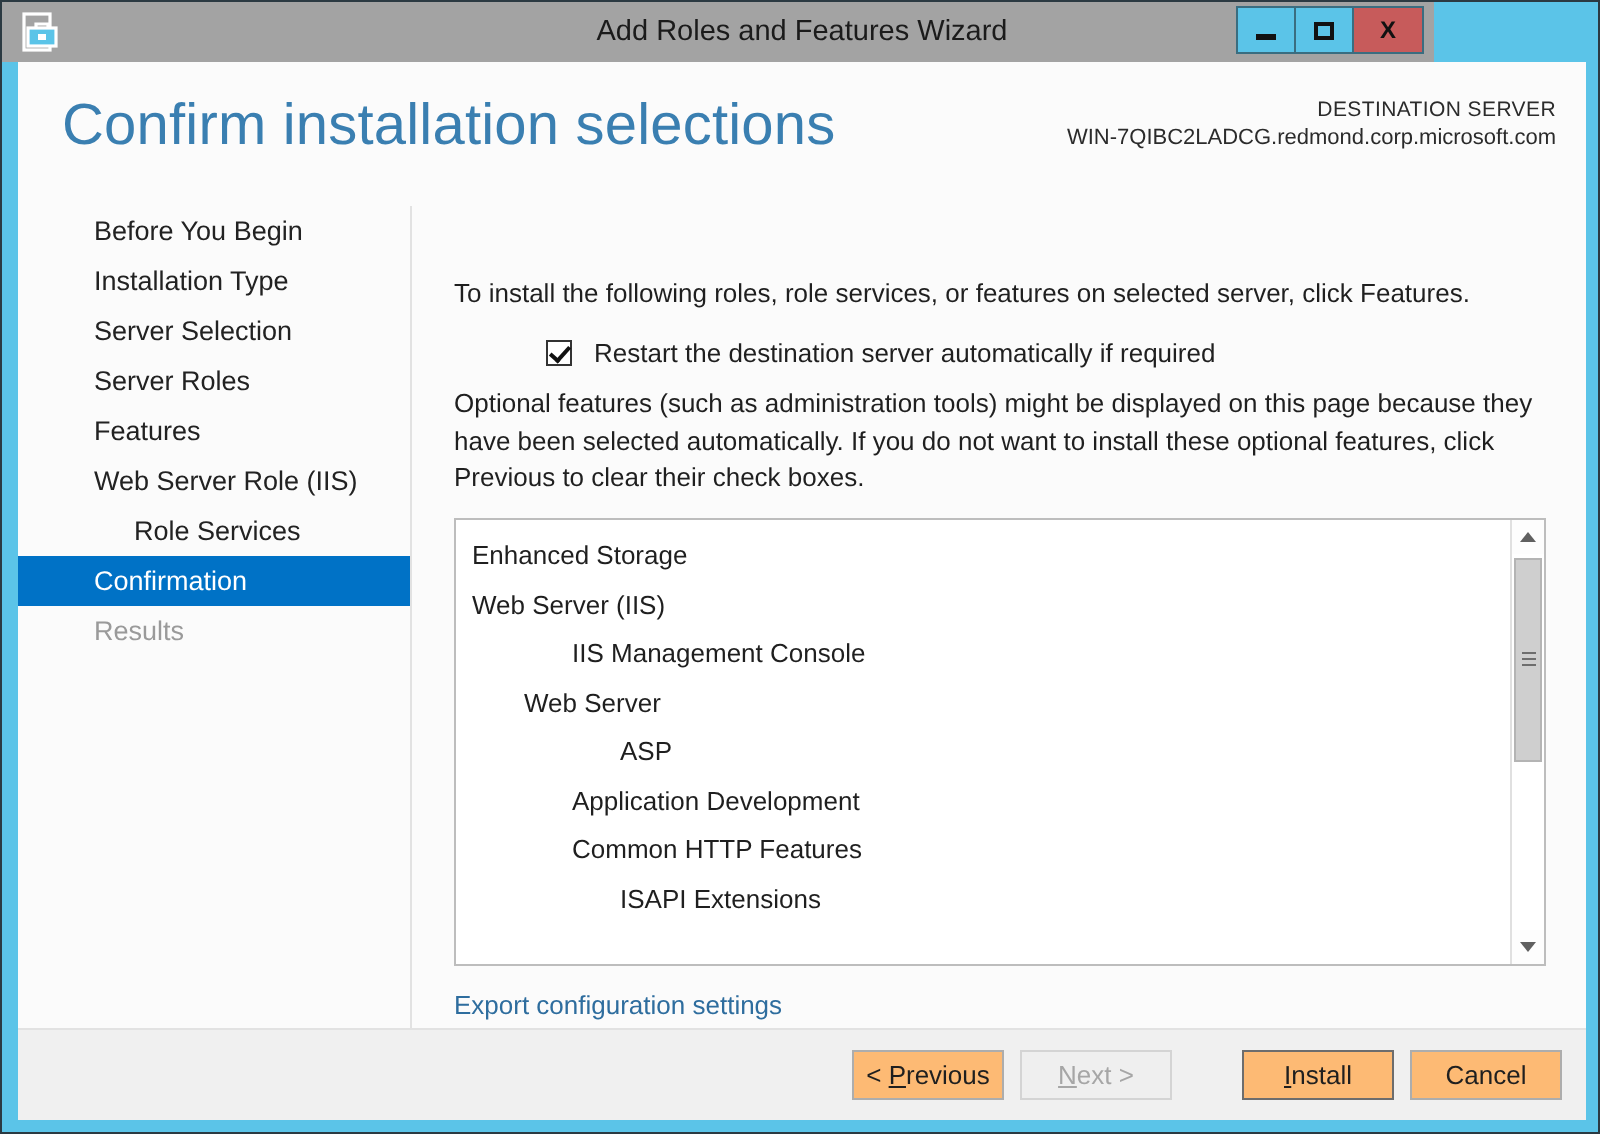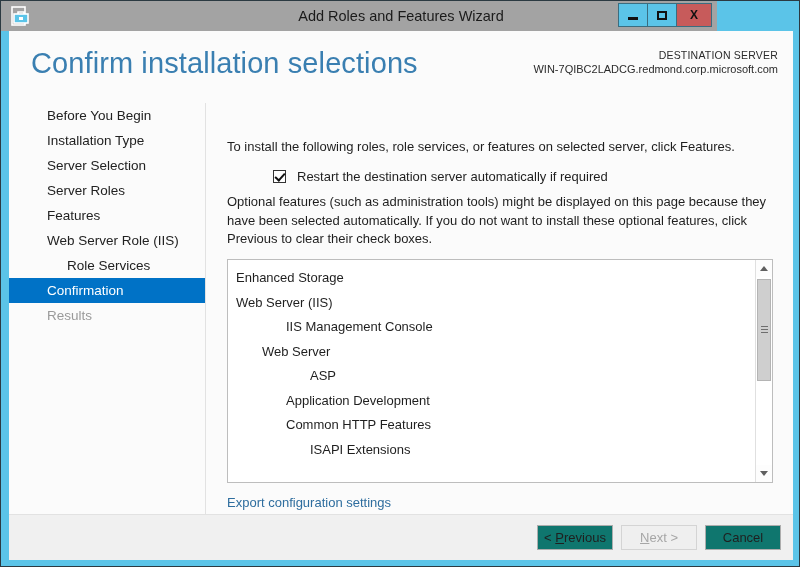--- a/index.html
+++ b/index.html
@@ -360,21 +360,21 @@
     display: flex;
     align-items: center;
   }
   .btn {
     width: 76px;
     height: 25px;
     line-height: 23px;
     text-align: center;
     font-size: 13px;
     font-family: "Liberation Sans", sans-serif;
-    background: #0f766e;
+    background: #fdba74;
     border: 1px solid #ADADAD;
     color: #1f1f1f;
     box-sizing: border-box;
     cursor: default;
     margin-left: 8px;
     white-space: nowrap;
   }
   .btn.disabled {
     color: #A6A6A6;
     background: #EFEFEF;
@@ -473,18 +473,19 @@
       </div>
 
       <div class="link one">Export configuration settings</div>
       <div class="link two">Specify an alternate source path</div>
     </div>
 
     <div class="footer">
       <div class="btn-row">
         <div class="btn">&lt; <u>P</u>revious</div>
         <div class="btn disabled"><u>N</u>ext &gt;</div>
+        <div class="btn default"><u>I</u>nstall</div>
         <div class="btn">Cancel</div>
       </div>
     </div>
 
   </div>
 </div>
 
 </body></html>

